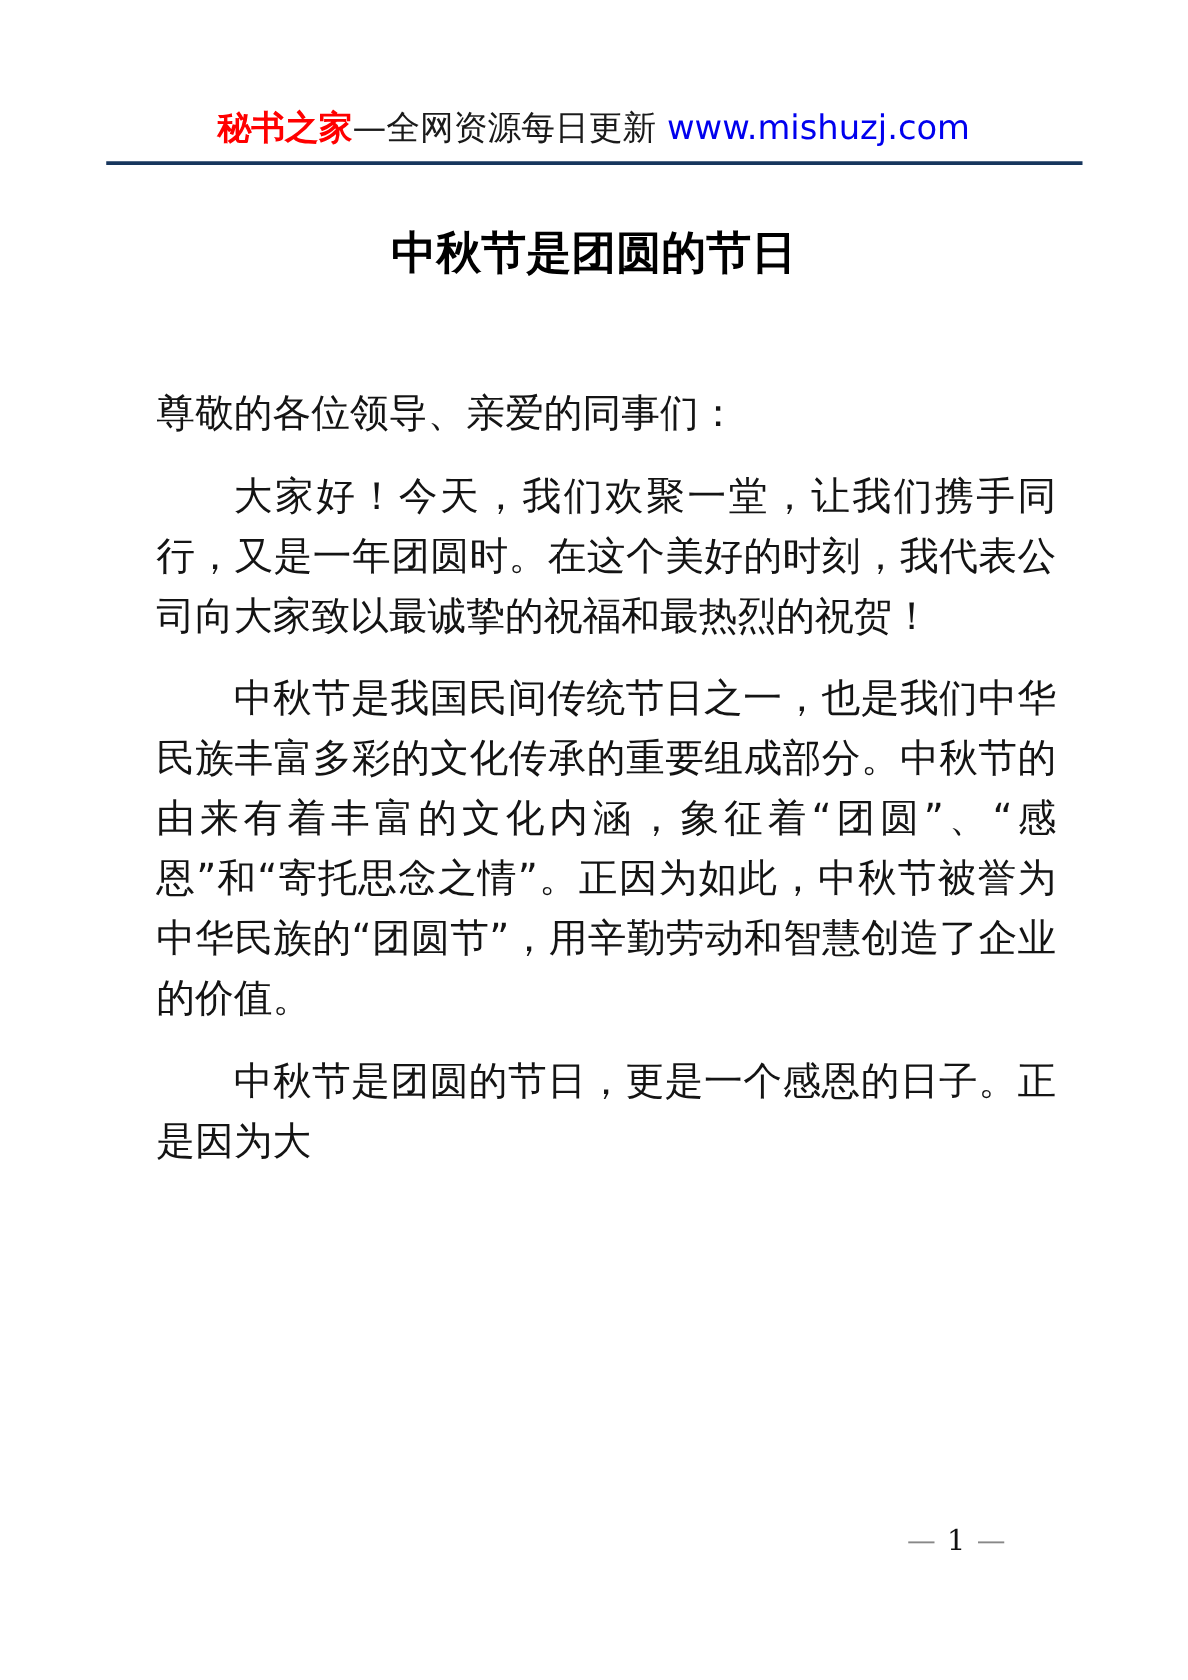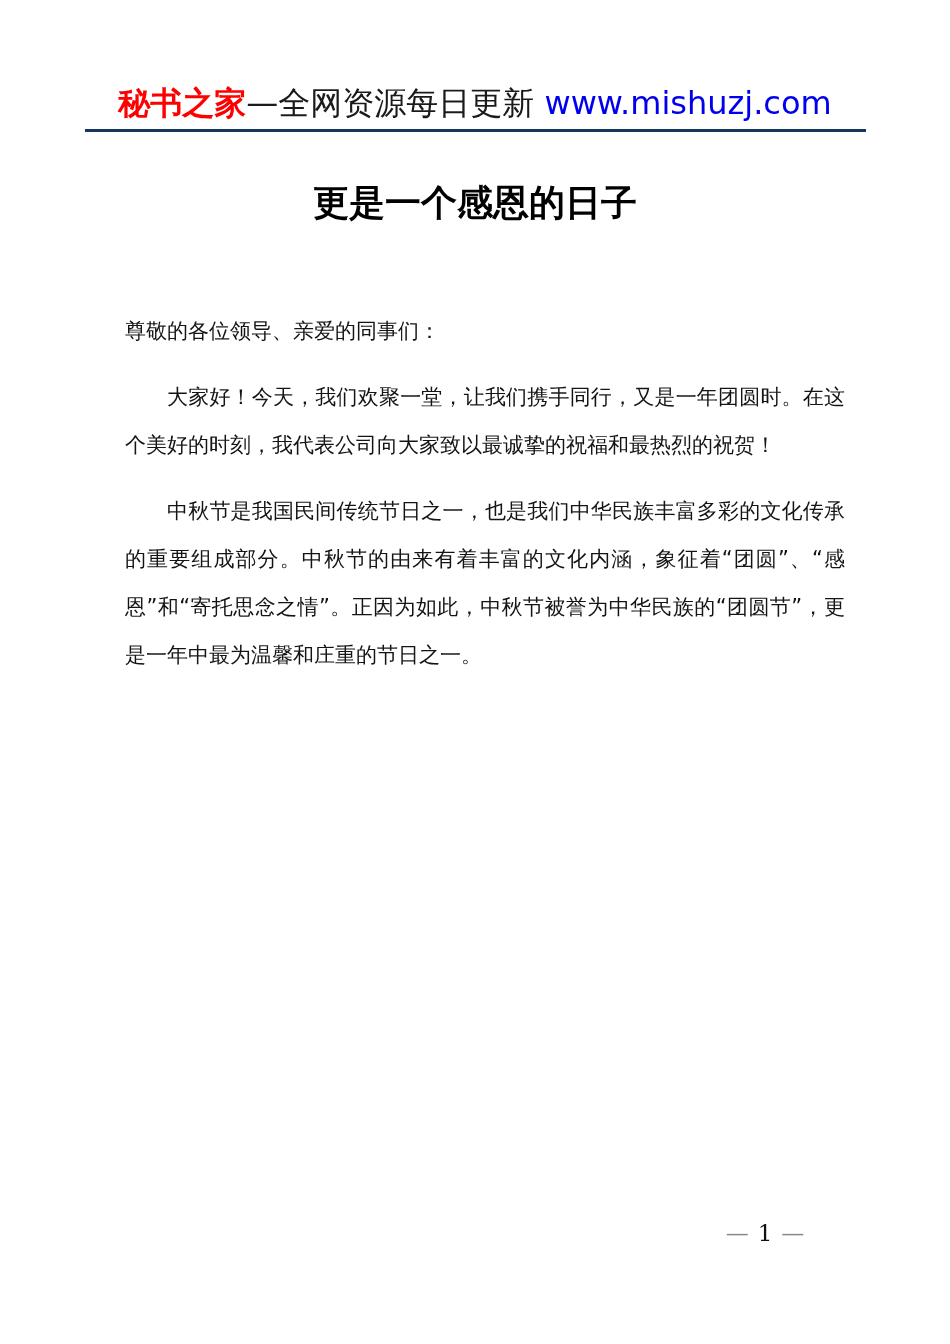--- a/index.html
+++ b/index.html
@@ -7,38 +7,38 @@
     width:950px;height:1344px;
     background:#ffffff;
     position:relative;
     font-family:"DejaVu Sans",sans-serif;
     color:#111;
     overflow:hidden;
   }
   .doc-header{
     position:absolute;top:87px;left:0;width:950px;
     text-align:center;
-    font-size:32px;line-height:32px;
+    font-size:27px;line-height:32px;
     white-space:nowrap;
   }
   .brand{font-weight:bold;}
   .tagline{color:#1a1a1a;}
   .header-rule{
     position:absolute;top:129px;left:85px;
     width:781px;height:3px;
   }
   .doc-title{
     position:absolute;top:180px;left:0;width:950px;
     text-align:center;
     font-size:36px;font-weight:bold;color:#000;
     line-height:46px;
   }
   .doc-body{
     position:absolute;top:307px;left:125px;width:720px;
-    font-size:21px;line-height:48px;
+    font-size:31px;line-height:48px;
     text-align:justify;
     color:#141414;
   }
   .doc-body p{margin:0;padding:0;}
   .salutation{text-indent:0;}
   .para{text-indent:2em;margin-top:18px !important;}
   .page-footer{
     position:absolute;top:1218px;left:650px;width:230px;
     text-align:center;
     font-family:"DejaVu Serif",serif;
@@ -51,23 +51,24 @@
 </style>
 </head>
 <body>
 
 <div class="doc-header">
   <span class="brand" style="color: rgb(255, 0, 0);">秘书之家</span><span class="tagline">—全网资源每日更新 </span><span class="url" style="color: rgb(0, 0, 238);">www.mishuzj.com</span>
 </div>
 
 <div class="header-rule" style="background: rgb(23, 54, 93);"></div>
 
-<div class="doc-title">更是一个感恩的日子</div>
+<div class="doc-title">中秋节是团圆的节日</div>
 
 <div class="doc-body">
   <p class="salutation">尊敬的各位领导、亲爱的同事们：</p>
   <p class="para">大家好！今天，我们欢聚一堂，让我们携手同行，又是一年团圆时。在这个美好的时刻，我代表公司向大家致以最诚挚的祝福和最热烈的祝贺！</p>
-  <p class="para">中秋节是我国民间传统节日之一，也是我们中华民族丰富多彩的文化传承的重要组成部分。中秋节的由来有着丰富的文化内涵，象征着“团圆”、“感恩”和“寄托思念之情”。正因为如此，中秋节被誉为中华民族的“团圆节”，更是一年中最为温馨和庄重的节日之一。</p>
+  <p class="para">中秋节是我国民间传统节日之一，也是我们中华民族丰富多彩的文化传承的重要组成部分。中秋节的由来有着丰富的文化内涵，象征着“团圆”、“感恩”和“寄托思念之情”。正因为如此，中秋节被誉为中华民族的“团圆节”，用辛勤劳动和智慧创造了企业的价值。</p>
+  <p class="para">中秋节是团圆的节日，更是一个感恩的日子。正是因为大</p>
 </div>
 
 <div class="page-footer">
   <span class="footer-dash">—</span><span class="footer-num">1</span><span class="footer-dash">—</span>
 </div>
 
 </body></html>

